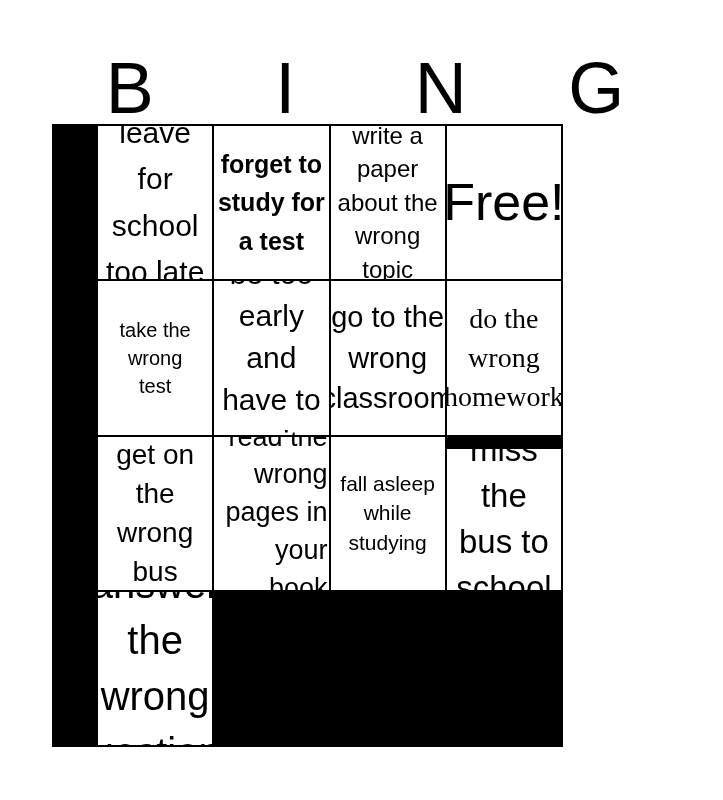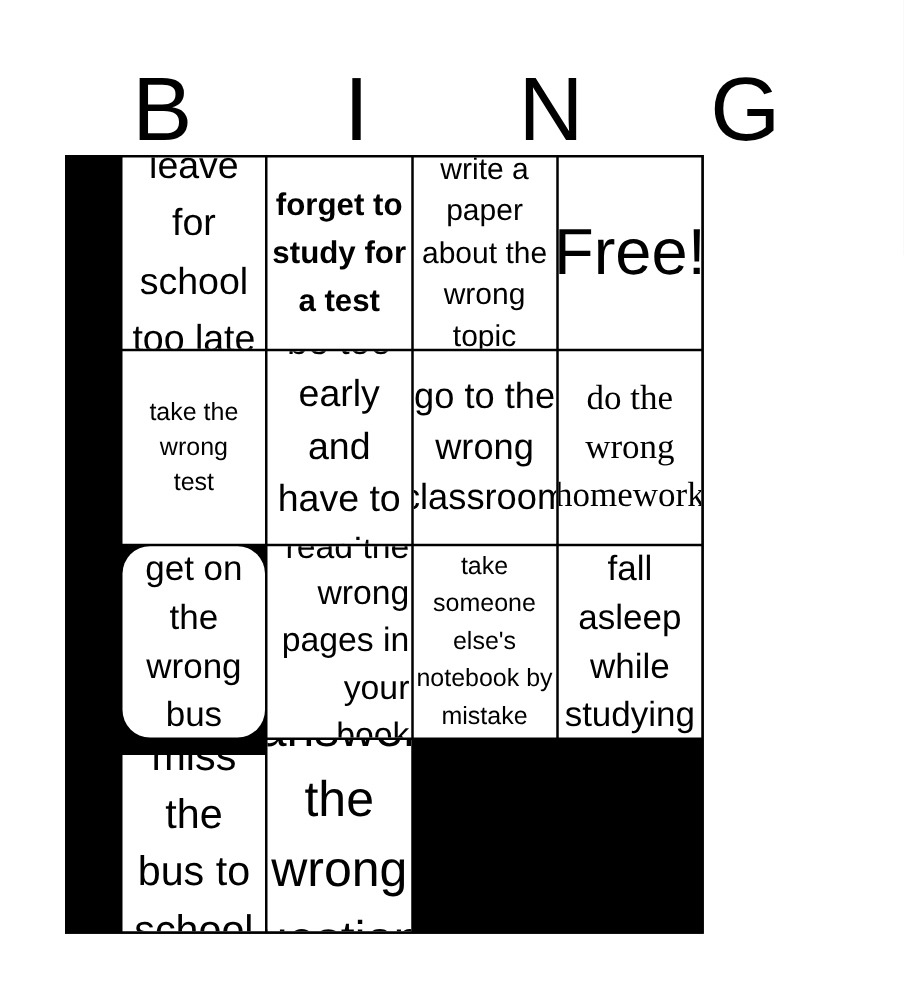--- a/index.html
+++ b/index.html
@@ -61,25 +61,25 @@
   }
   .c0  { font-size: 30px; line-height: 1.55; }
   .c1  { font-size: 25px; line-height: 1.55; font-weight: bold; }
   .c2  { font-size: 34px; }
   .c3  { font-size: 24px; }
   .c4  { font-size: 52px; }
   .c5  { font-size: 20px; }
   .c6  { font-size: 30px; }
   .c7  { font-size: 29px; }
   .c8  { font-size: 28px; font-family: Liberation Serif, serif; }
-  .c9  { font-size: 28px; border-radius: 22px; }
+  .c9  { font-size: 28px; }
   .c10 { font-size: 27px; text-align: right; }
   .c11 { font-size: 21px; line-height: 1.45; }
   .c12 { font-size: 20px; line-height: 1.5; }
-  .c13 { font-size: 28px; }
+  .c13 { font-size: 21px; }
   .c14 { font-size: 33px; margin-top: 12px; }
   .c15 { font-size: 40px; text-align: center; }
 </style>
 </head>
 <body>
 
 <div class="page">
 
   <div class="card-header">
     <span class="header-letter">B</span>
@@ -112,25 +112,20 @@
 classroom</div>
     <div class="cell c8">do the
 wrong
 homework</div>
     <div class="cell c9">get on the
 wrong bus</div>
     <div class="cell c10">read the
 wrong
 pages in
 your book</div>
-    <div class="cell c12">take
-someone
-else's
-notebook by
-mistake</div>
     <div class="cell c13">fall asleep
 while
 studying</div>
     <div class="cell c14">miss the
 bus to
 school</div>
     <div class="cell c15">answer
 the wrong
 questions</div>
   </div>

